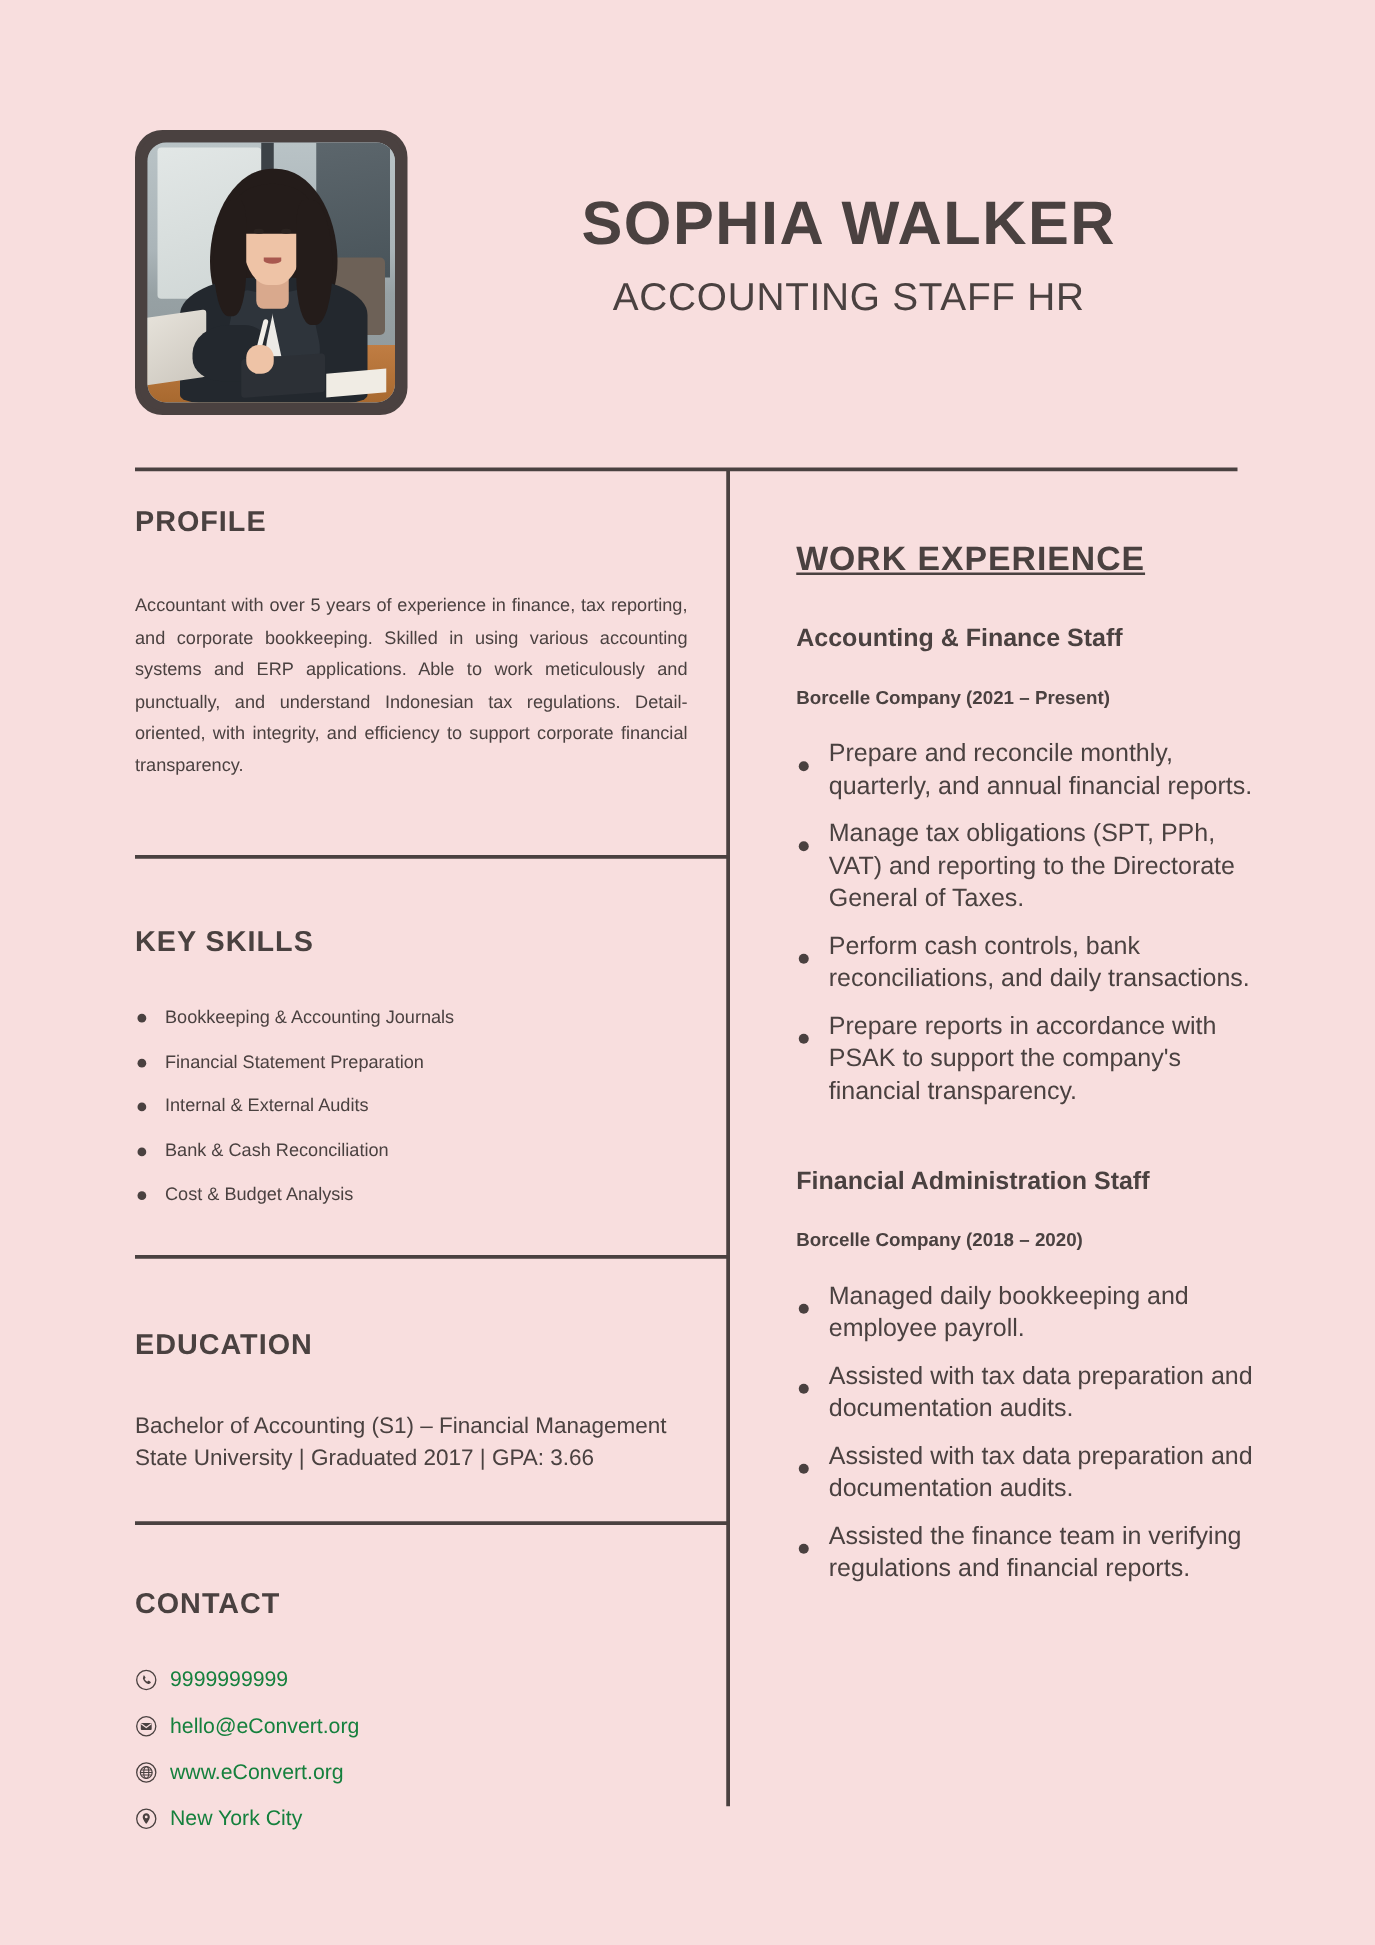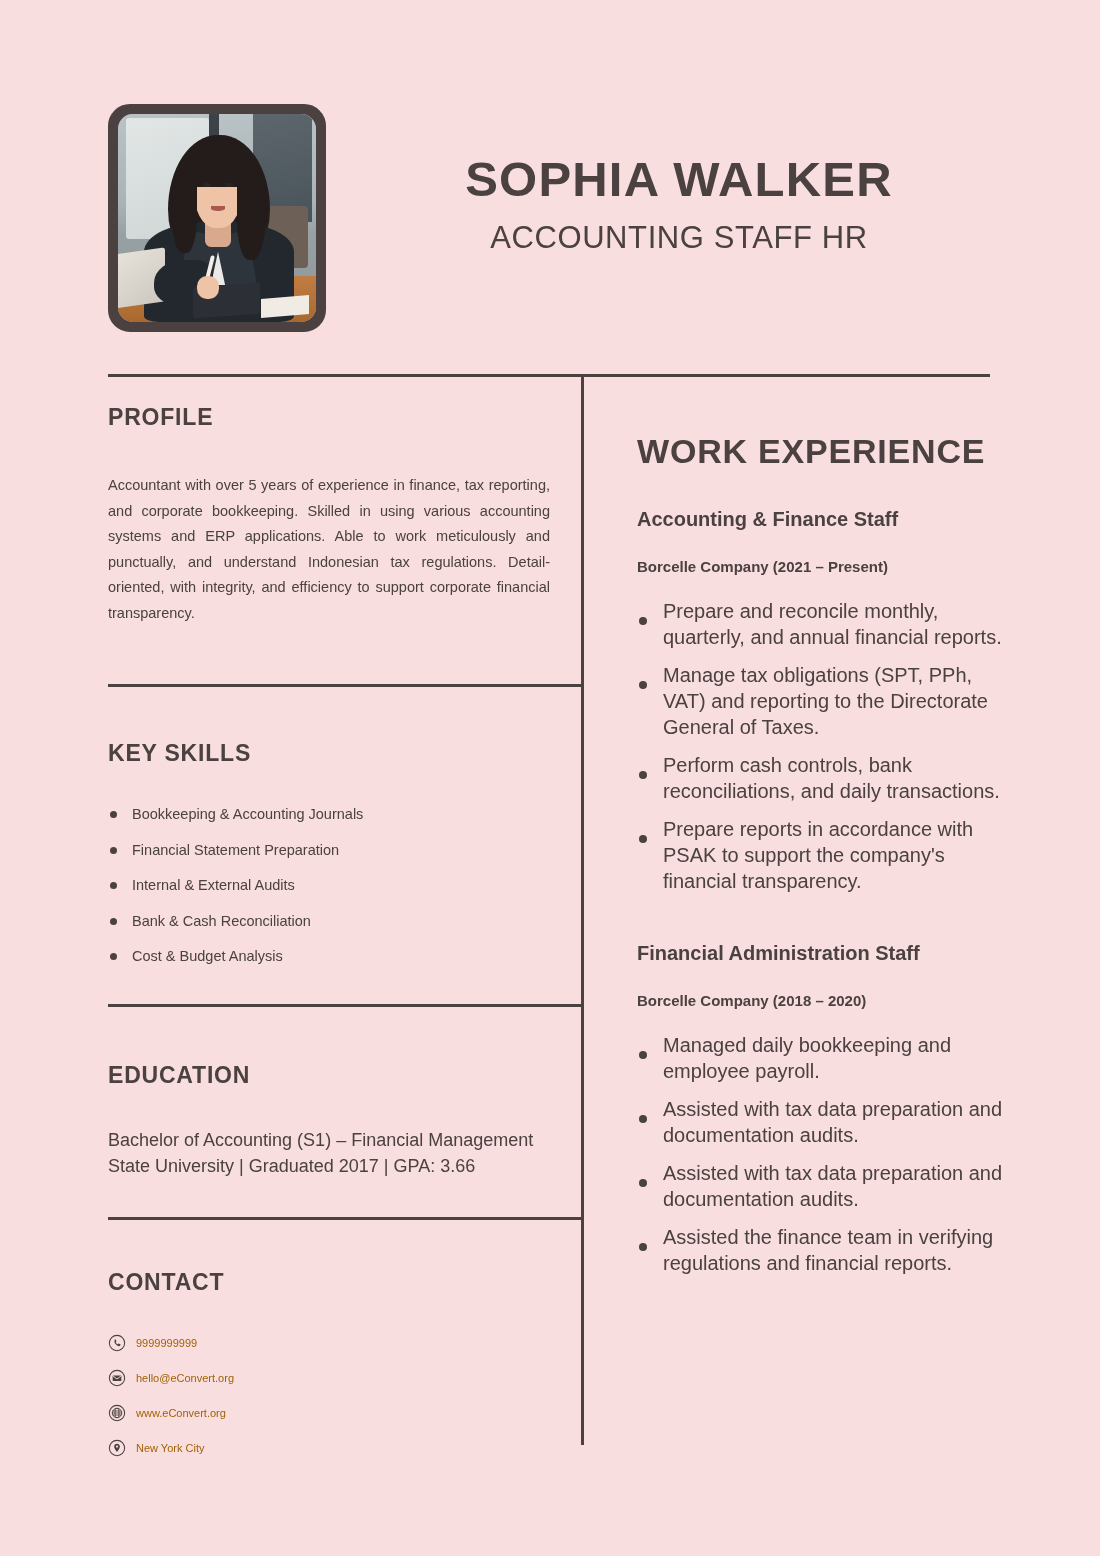--- a/index.html
+++ b/index.html
@@ -336,21 +336,22 @@
   }
 
   .section-head {
     font-size: 23px;
     font-weight: 700;
     letter-spacing: 0.8px;
     color: #4a4140;
     margin: 0;
   }
   .section-head.right {
-    font-size: 34px;
+    font-size: 27px;
+    text-decoration: underline;
   }
 
   .profile-text {
     font-size: 14.5px;
     line-height: 25.5px;
     color: #4a4140;
     text-align: justify;
     margin: 0;
     font-weight: 400;
   }
@@ -387,22 +388,22 @@
 
   ul.contact {
     list-style: none;
     margin: 0;
     padding: 0;
   }
   ul.contact li {
     display: flex;
     align-items: center;
     margin-bottom: 17px;
-    font-size: 11px;
-    color: #a16207;
+    font-size: 17px;
+    color: #15803d;
   }
   .ci {
     width: 18px;
     height: 18px;
     margin-right: 10px;
     flex: 0 0 18px;
     display: block;
   }
 
   

